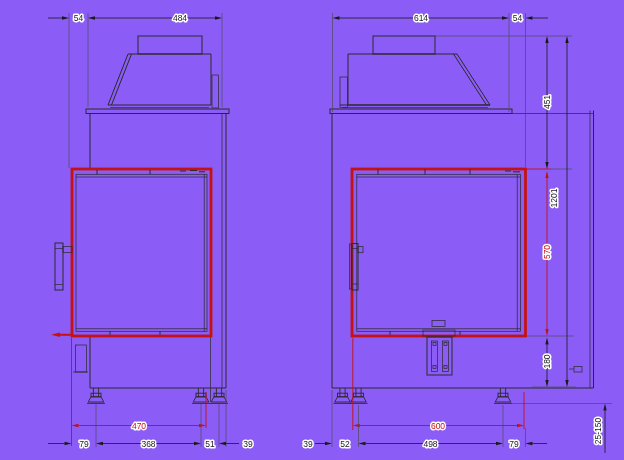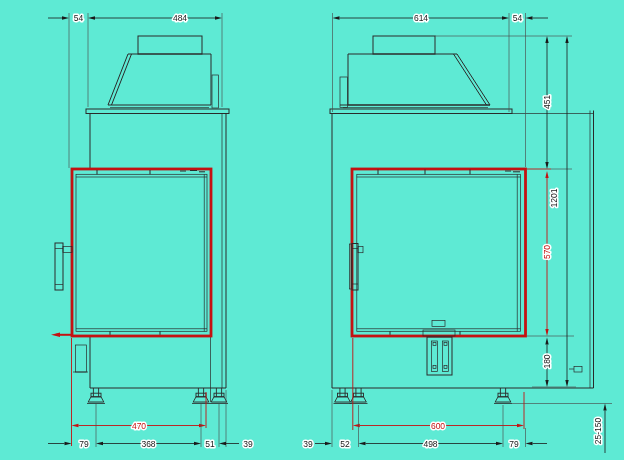--- a/index.html
+++ b/index.html
@@ -1,16 +1,16 @@
 <!DOCTYPE html>
 <html><head>
 <meta charset="utf-8">
 <style>
   html,body{margin:0;padding:0;background:#fff;}
-  .stage{width:624px;height:460px;background:#5eead4;position:relative;overflow:hidden;}
+  .stage{width:624px;height:460px;background:#8b5cf6;position:relative;overflow:hidden;}
   svg{display:block;}
   .ln{stroke:#2a2a2a;stroke-width:1;fill:none;}
   .lt{stroke:#2a2a2a;stroke-width:.7;fill:none;}
   .thin{stroke:#4a4a4a;stroke-width:.65;fill:none;}
   .dim{stroke:#1a1a1a;stroke-width:.8;fill:none;}
   .redln{stroke:#c41212;fill:none;}
   .redframe{stroke:#c41212;stroke-width:2.8;fill:none;}
   .arr{fill:#1a1a1a;stroke:none;}
   .arrR{fill:#c41212;stroke:none;}
   text{font-family:"Liberation Sans",sans-serif;font-size:8.5px;fill:#1a1a1a;

